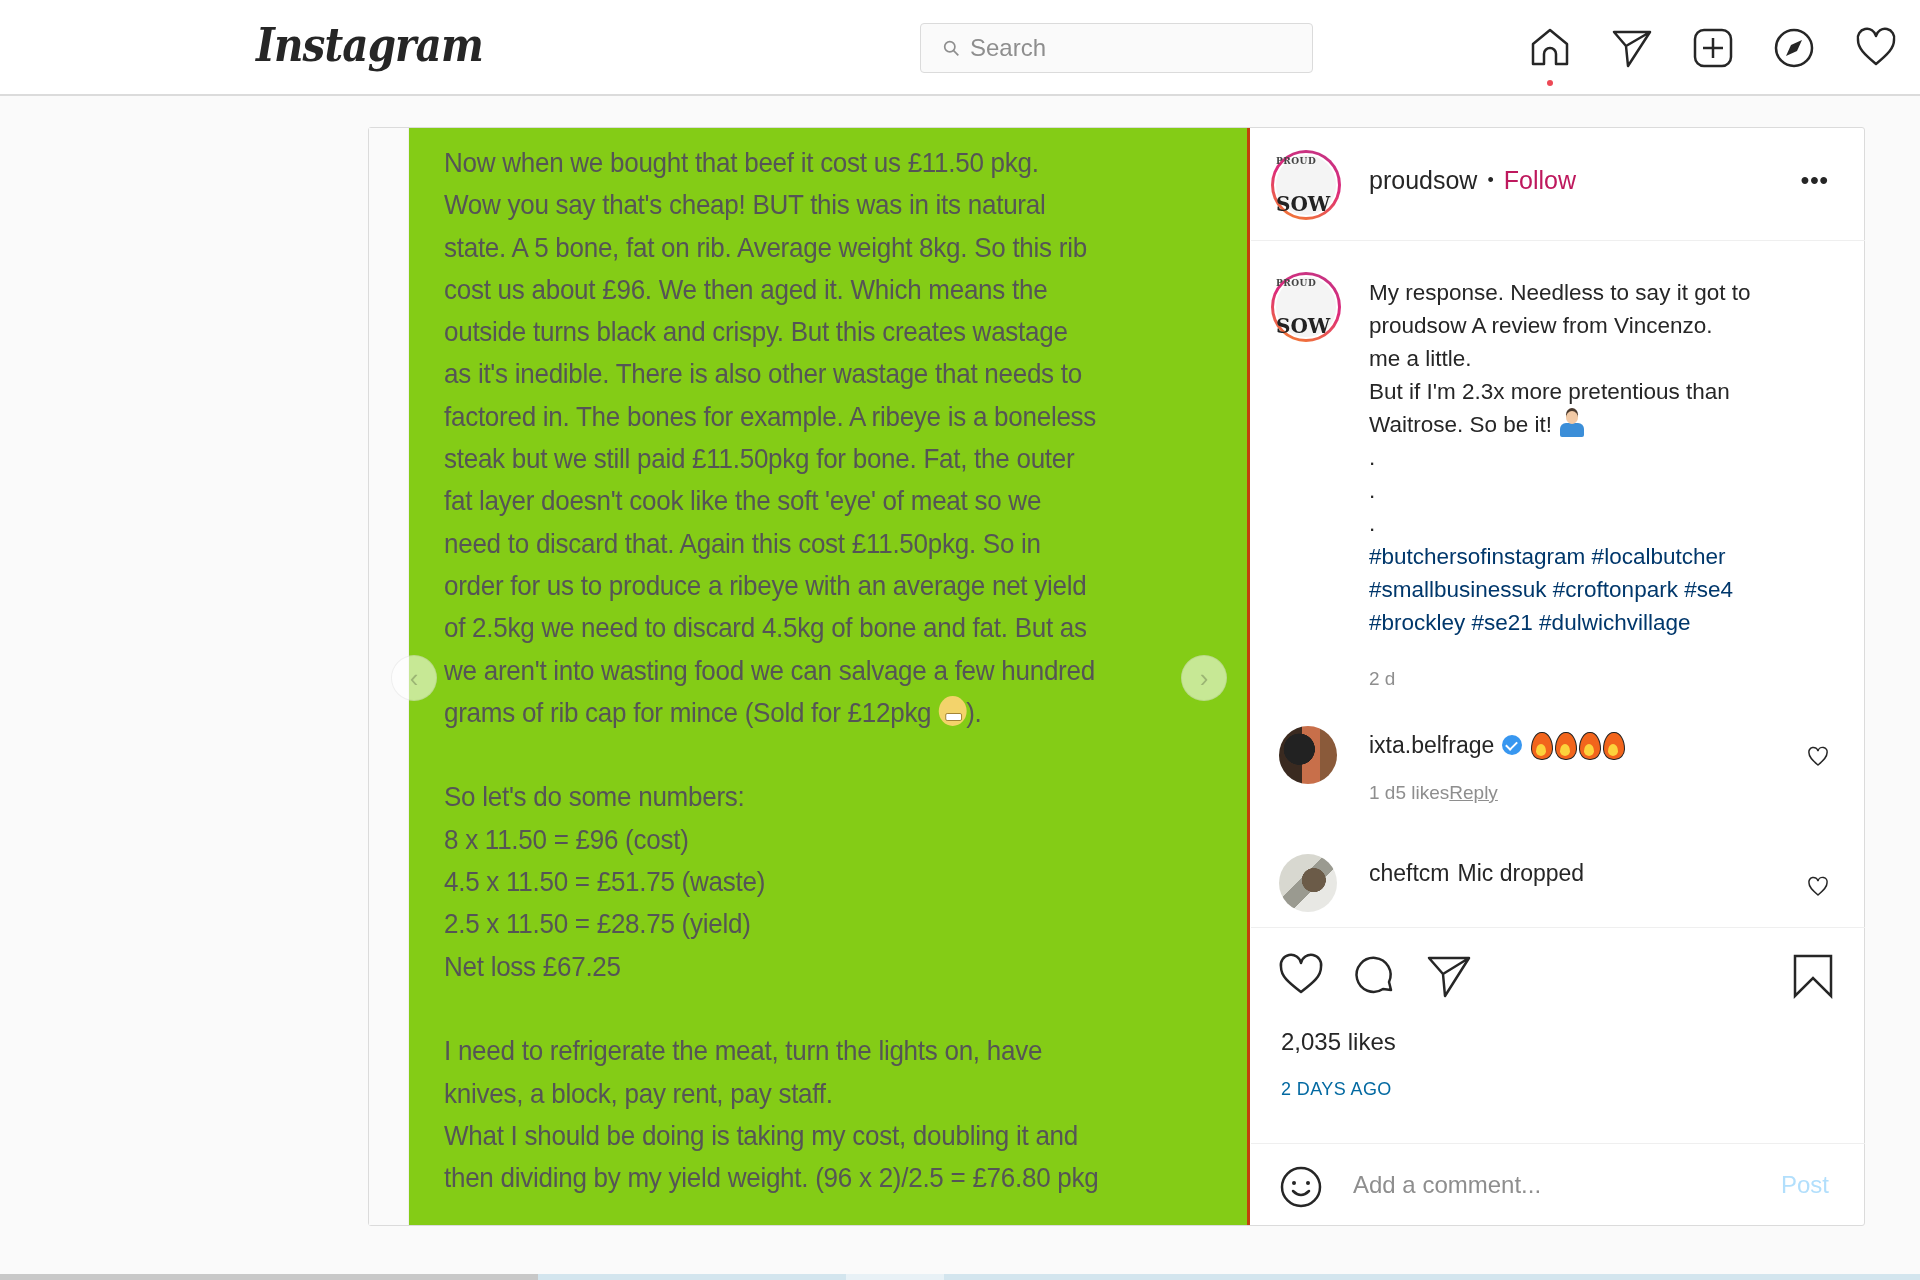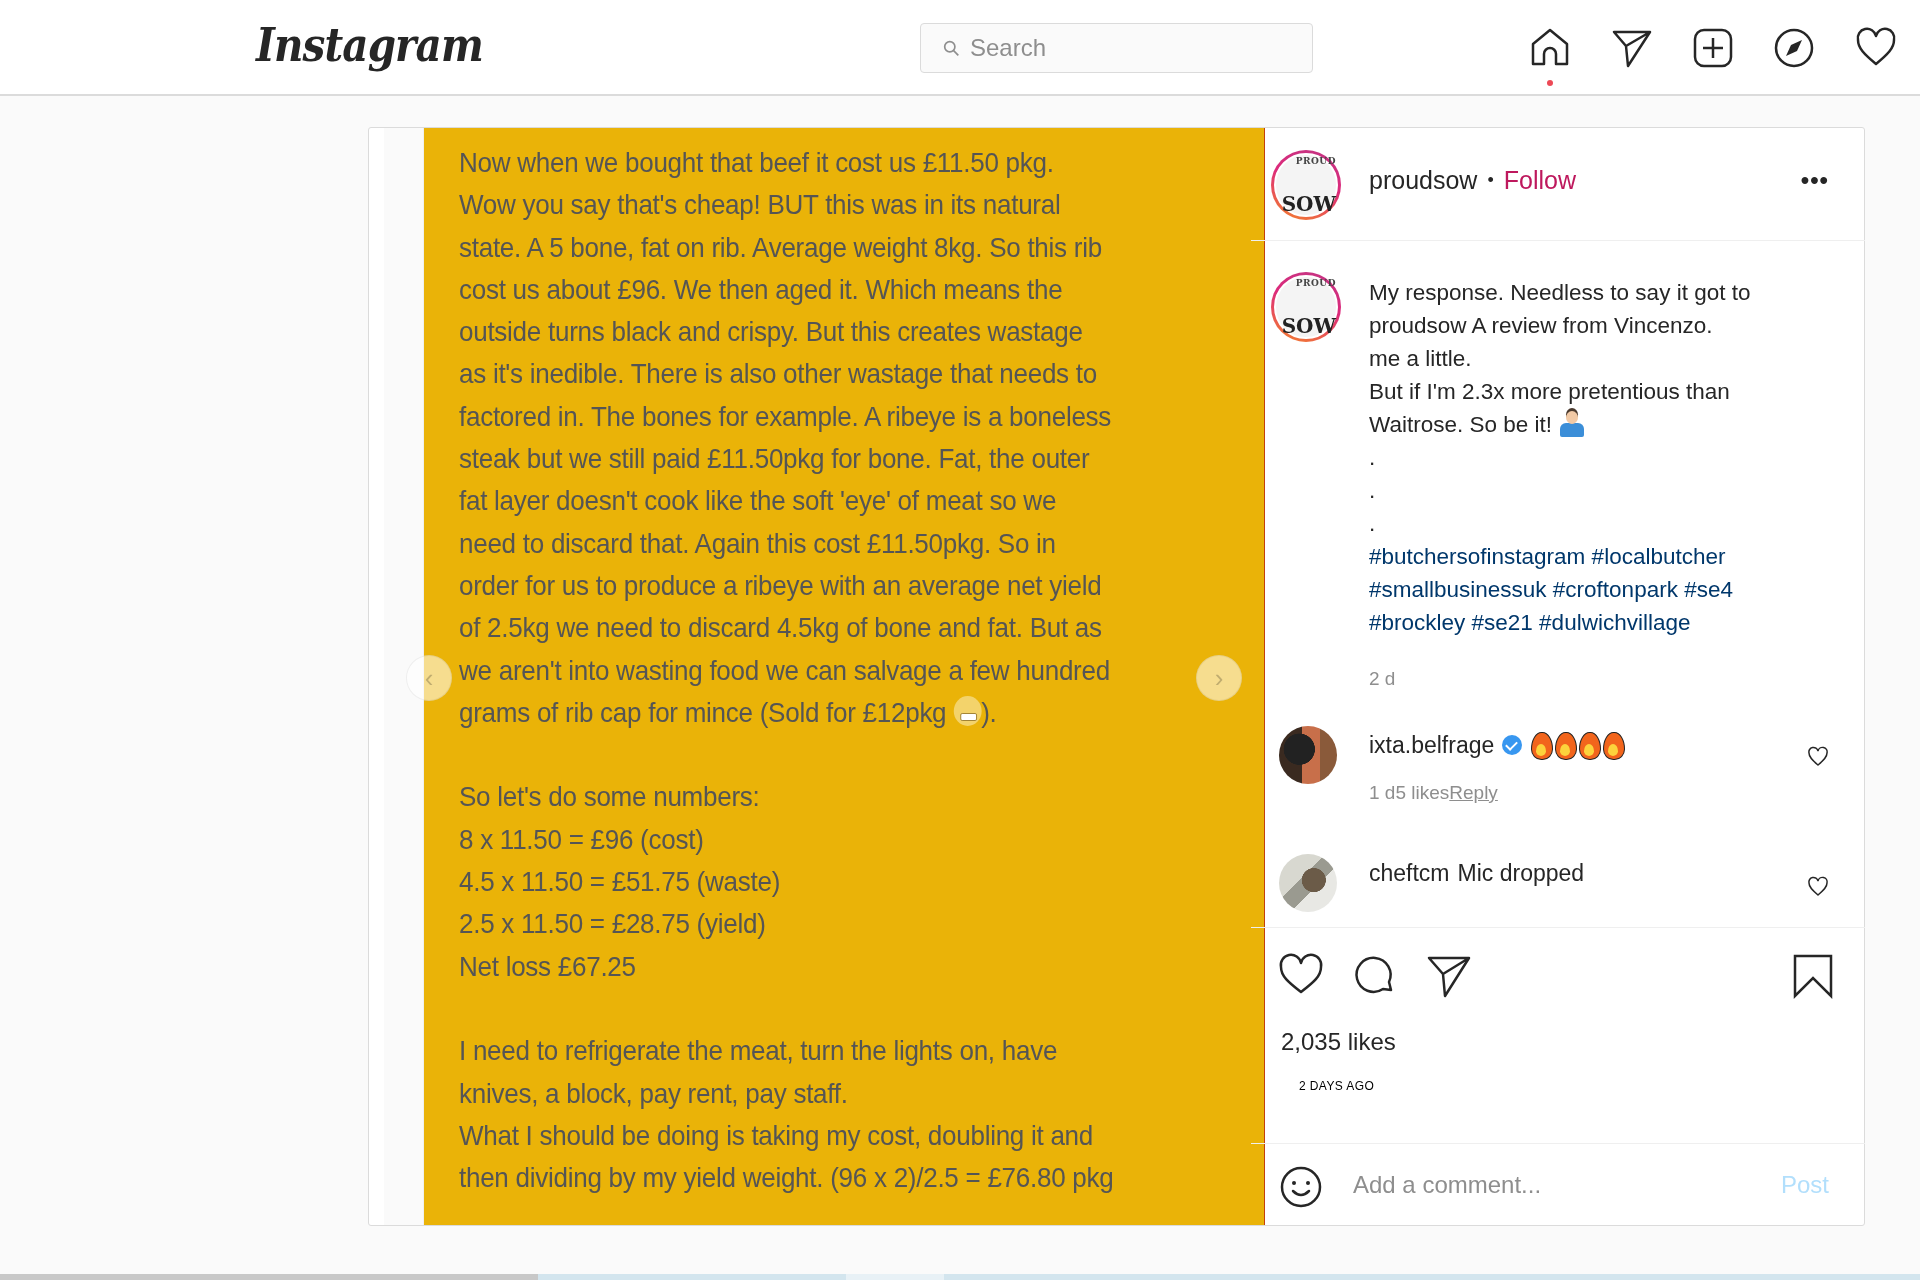--- a/index.html
+++ b/index.html
@@ -12,34 +12,34 @@
   .search { position: absolute; left: 920px; top: 23px; width: 393px; height: 50px; background: #fafafa; border: 1px solid #dbdbdb; border-radius: 4px; display: flex; align-items: center; padding-left: 22px; }
   .search svg { width: 17px; height: 17px; margin-right: 10px; }
   .search input { border: none; background: transparent; outline: none; font-family: "Liberation Sans", sans-serif; font-size: 24px; color: #8e8e8e; width: 320px; }
   .search input::placeholder { color: #8e8e8e; }
   .nav-icon { position: absolute; top: 26px; width: 44px; height: 44px; display: flex; align-items: center; justify-content: center; cursor: pointer; }
   .nav-icon svg { width: 44px; height: 44px; }
   .active-dot { position: absolute; left: 1547px; top: 80px; width: 6px; height: 6px; border-radius: 50%; background: #ed4956; }
 
   
   .card { position: absolute; left: 368px; top: 127px; width: 1497px; height: 1099px; background: #fff; border: 1px solid #dbdbdb; border-radius: 3px; }
-  .media { position: absolute; left: 15px; top: 0; width: 881px; height: 1097px; background: #eab308; overflow: hidden; border-right: 1px solid #c2410c; }
+  .media { position: absolute; left: 0; top: 0; width: 881px; height: 1097px; background: #84cc16; overflow: hidden; border-right: 3px solid #c2410c; }
   .media-strip { position: absolute; left: 0; top: 0; width: 40px; height: 100%; background: #fafafa; border-right: 1px solid #f0f0f0; }
   .media-text { position: absolute; left: 75px; top: 14px; width: 790px; font-family: "Liberation Sans", sans-serif; font-size: 28px; line-height: 42.3px; color: #555; letter-spacing: -0.3px; transform: scaleX(0.93); transform-origin: left top; }
   .media-text p { white-space: nowrap; }
   .media-text .gap { height: 42.3px; }
   .carousel-btn { position: absolute; top: 527px; width: 46px; height: 46px; border-radius: 50%; background: rgba(255,255,255,0.55); border: 1px solid rgba(0,0,0,0.06); display: flex; align-items: center; justify-content: center; color: rgba(0,0,0,0.22); font-size: 26px; cursor: pointer; }
   .emoji-grimace { display: inline-block; width: 30px; height: 30px; border-radius: 50%; background: #f3d36b; vertical-align: -4px; position: relative; }
   .emoji-grimace::after { content: ""; position: absolute; left: 7px; top: 17px; width: 16px; height: 6px; background: #fff; border: 1px solid #a08030; border-radius: 2px; }
 
   
   .side { position: absolute; left: 882px; top: 0; width: 614px; height: 1097px; }
   .side-header { position: absolute; left: 0; top: 0; width: 614px; height: 113px; border-bottom: 1px solid #efefef; }
   .avatar-ring { position: absolute; width: 70px; height: 70px; border-radius: 50%; background: linear-gradient(20deg, #f58529 0%, #dd2a7b 55%, #c13584 100%); padding: 3px; }
-  .avatar-ring .inner { width: 100%; height: 100%; border-radius: 50%; background: #fff; border: 2px solid #fff; display: flex; flex-direction: column; align-items: flex-end; justify-content: center; background: #f4f4f4; gap: 28px; }
+  .avatar-ring .inner { width: 100%; height: 100%; border-radius: 50%; background: #fff; border: 2px solid #fff; display: flex; flex-direction: column; align-items: flex-start; justify-content: center; background: #f4f4f4; gap: 28px; }
   .logo-top { font-family: "DejaVu Serif", serif; font-size: 9px; font-weight: bold; color: #444; letter-spacing: 0.5px; line-height: 10px; }
   .logo-main { font-family: "DejaVu Serif", serif; font-size: 20px; font-weight: bold; color: #222; line-height: 20px; }
   .hdr-user { position: absolute; left: 118px; top: 38px; font-size: 25px; color: #262626; display: flex; align-items: center; }
   .hdr-dot { margin: 0 10px; color: #262626; font-size: 18px; }
   .follow { color: #be185d; font-size: 25px; cursor: pointer; }
   .more { position: absolute; right: 36px; top: 38px; font-size: 24px; color: #262626; letter-spacing: 1px; font-weight: bold; cursor: pointer; }
 
   .comments { position: absolute; left: 0; top: 114px; width: 614px; height: 686px; overflow: hidden; border-bottom: 1px solid #efefef; }
   .caption-avatar { left: 20px; top: 30px; }
   .caption { position: absolute; left: 118px; top: 34px; width: 470px; font-size: 22.5px; line-height: 33px; color: #262626; }
@@ -64,21 +64,21 @@
   .fire::after { content: ""; position: absolute; left: 6px; top: 14px; width: 10px; height: 12px; background: #fcd33c; border-radius: 50% 50% 50% 50% / 60% 60% 40% 40%; }
   .c-meta { position: absolute; left: 118px; font-size: 19px; color: #8e8e8e; display: flex; }
   .c-meta span { cursor: default; }
   .c-meta .reply { cursor: pointer; text-decoration: underline; }
   .c-heart { position: absolute; right: 36px; width: 22px; height: 22px; cursor: pointer; }
 
   .actions { position: absolute; left: 0; top: 800px; width: 614px; height: 216px; border-bottom: 1px solid #efefef; }
   .act-icon { position: absolute; top: 24px; width: 48px; height: 48px; cursor: pointer; }
   .act-icon svg { width: 48px; height: 48px; }
   .likes { position: absolute; left: 30px; top: 100px; font-size: 24px; color: #262626; }
-  .ago { position: absolute; left: 48px; top: 151px; font-size: 12px; color: #000000; letter-spacing: 0.4px; }
+  .ago { position: absolute; left: 30px; top: 151px; font-size: 18px; color: #0369a1; letter-spacing: 0.4px; }
 
   .add-comment { position: absolute; left: 0; top: 1017px; width: 614px; height: 80px; display: flex; align-items: center; }
   .emoji-btn { position: absolute; left: 28px; top: 20px; width: 44px; height: 44px; cursor: pointer; }
   .comment-input { position: absolute; left: 102px; top: 18px; width: 400px; height: 44px; border: none; outline: none; font-family: "Liberation Sans", sans-serif; font-size: 24px; color: #262626; background: transparent; }
   .comment-input::placeholder { color: #8e8e8e; }
   .post-btn { position: absolute; right: 36px; top: 26px; font-size: 24px; color: #b2dffc; cursor: pointer; }
 
   
   .bottom-gray { position: absolute; left: 0; top: 1274px; width: 538px; height: 6px; background: #c8c8c8; }
   .bottom-blue { position: absolute; left: 538px; top: 1274px; width: 1382px; height: 6px; background: #d3e5ee; }

